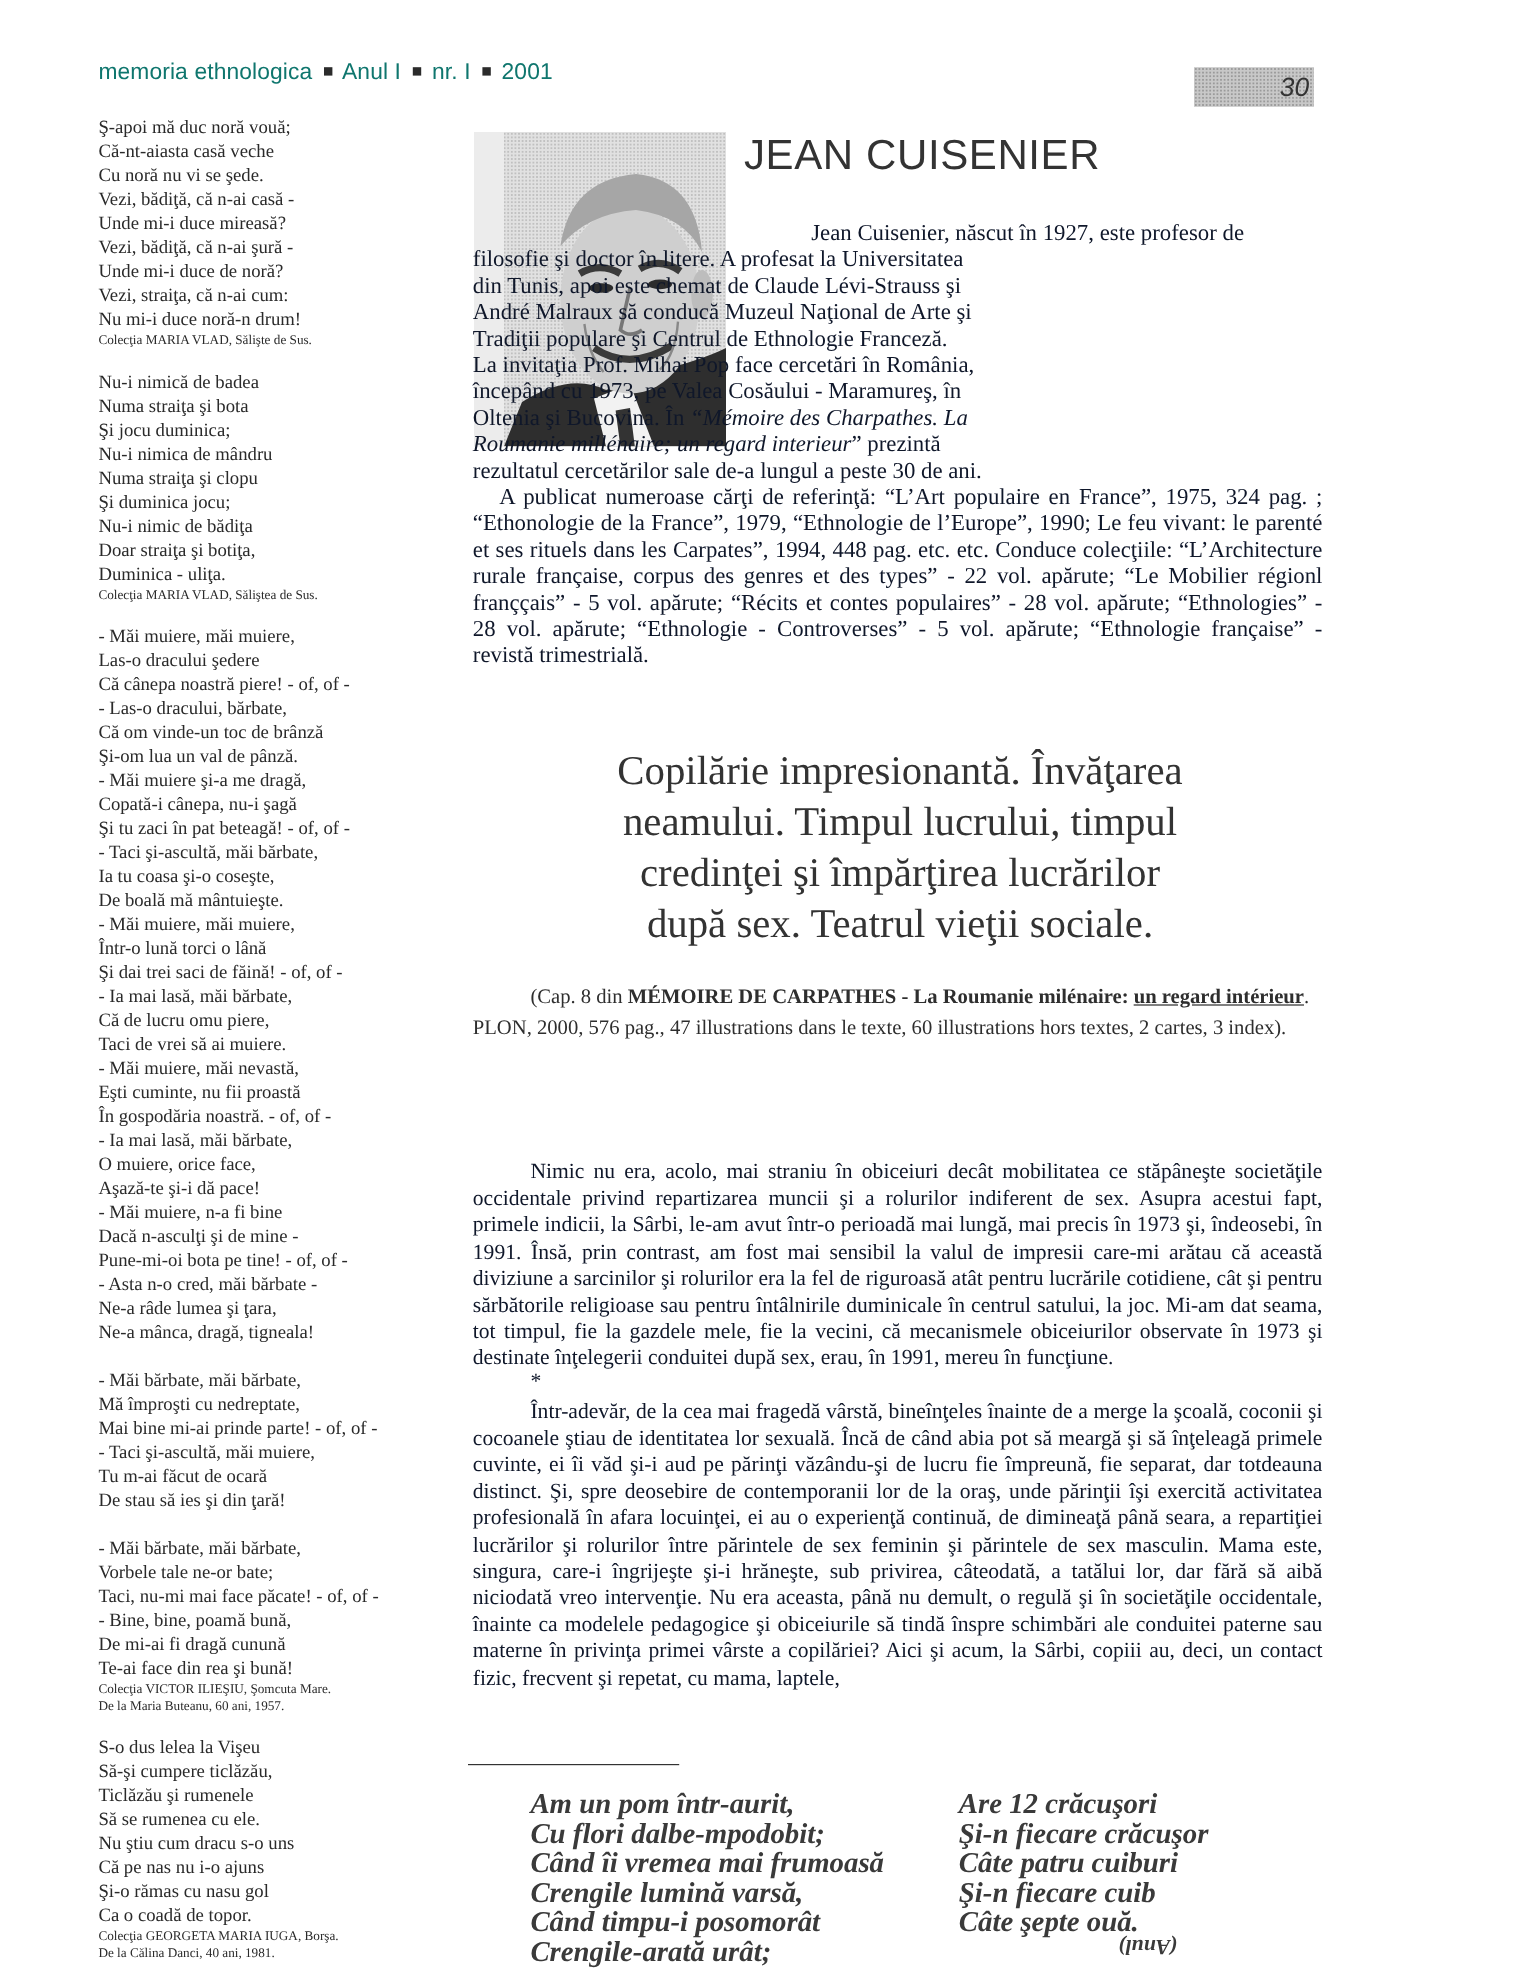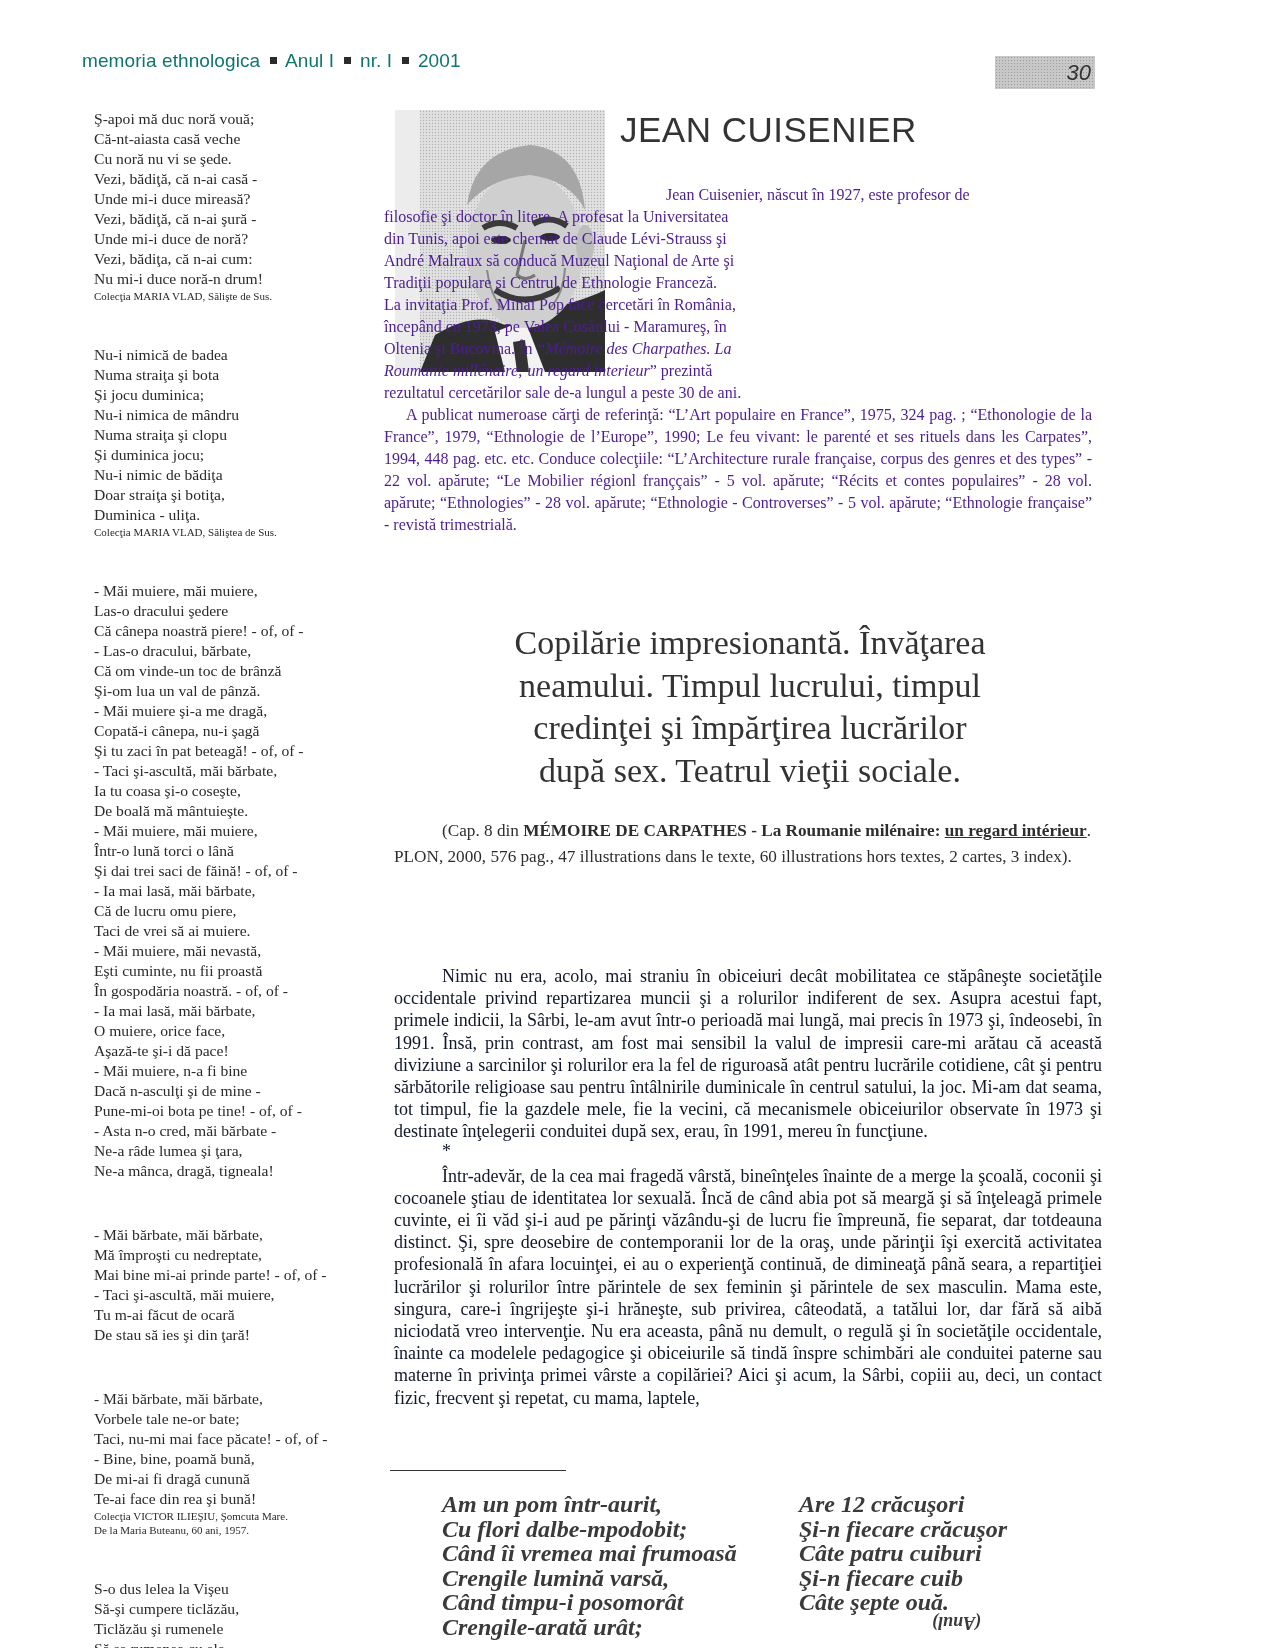--- a/index.html
+++ b/index.html
@@ -22,42 +22,42 @@
     background-image: radial-gradient(#9a9a9a 0.7px, transparent 0.8px);
     background-size: 3px 3px;
     font-family: "Liberation Sans", "DejaVu Sans", sans-serif;
     font-style: italic; font-size: 22px; color: #333;
     text-align: right; padding-right: 4px; box-sizing: border-box; line-height: 33px;
   }
   
   .left-col {
     position: absolute; left: 82px; top: 97px; width: 300px;
   }
-  .stanza { margin: 12px; }
+  .stanza { margin: 0; }
   .stanza .line { font-size: 15.6px; line-height: 20px; white-space: nowrap; }
   .stanza .credit { font-size: 11px; line-height: 14px; white-space: nowrap; }
   .gap { height: 20px; }
   .gap-s { height: 18px; }
 
   
   .portrait {
     position: absolute; left: 395px; top: 110px; width: 210px; height: 262px;
     background: #e7e7e7;
     overflow: hidden;
   }
   .portrait svg { width: 100%; height: 100%; display: block; }
 
   .title {
     position: absolute; left: 620px; top: 110px;
     font-family: "Liberation Sans", "DejaVu Sans", sans-serif;
     font-size: 35px; color: #333; letter-spacing: 0.5px;
   }
   .bio {
-    position: absolute; left: 384px; top: 184px; width: 708px;
-    font-size: 16px; line-height: 22px; color: #4c1d95;
+    position: absolute; left: 394px; top: 184px; width: 708px;
+    font-size: 19px; line-height: 22px; color: #0f172a;
   }
   .bio .wrapped { margin-left: 214px; text-indent: 68px; }
   .bio .wrapped-cont { }
   .bio p { margin: 0; }
   .bio .indent { text-indent: 22px; }
   .bio i { font-style: italic; }
 
   .section-head {
     position: absolute; left: 410px; top: 622px; width: 680px;
     font-size: 34px; line-height: 42.5px; text-align: center; color: #333;
@@ -107,21 +107,21 @@
 <div class="left-col">
 
   <div class="stanza">
     <div class="line">Ş-apoi mă duc noră vouă;</div>
     <div class="line">Că-nt-aiasta casă veche</div>
     <div class="line">Cu noră nu vi se şede.</div>
     <div class="line">Vezi, bădiţă, că n-ai casă -</div>
     <div class="line">Unde mi-i duce mireasă?</div>
     <div class="line">Vezi, bădiţă, că n-ai şură -</div>
     <div class="line">Unde mi-i duce de noră?</div>
-    <div class="line">Vezi, bădiţa, că n-ai cum:</div>
+    <div class="line">Vezi, straiţa, că n-ai cum:</div>
     <div class="line">Nu mi-i duce noră-n drum!</div>
     <div class="credit">Colecţia MARIA VLAD, Sălişte de Sus.</div>
   </div>
   <div class="gap-s"></div>
 
   <div class="stanza">
     <div class="line">Nu-i nimică de badea</div>
     <div class="line">Numa straiţa şi bota</div>
     <div class="line">Şi jocu duminica;</div>
     <div class="line">Nu-i nimica de mândru</div>

